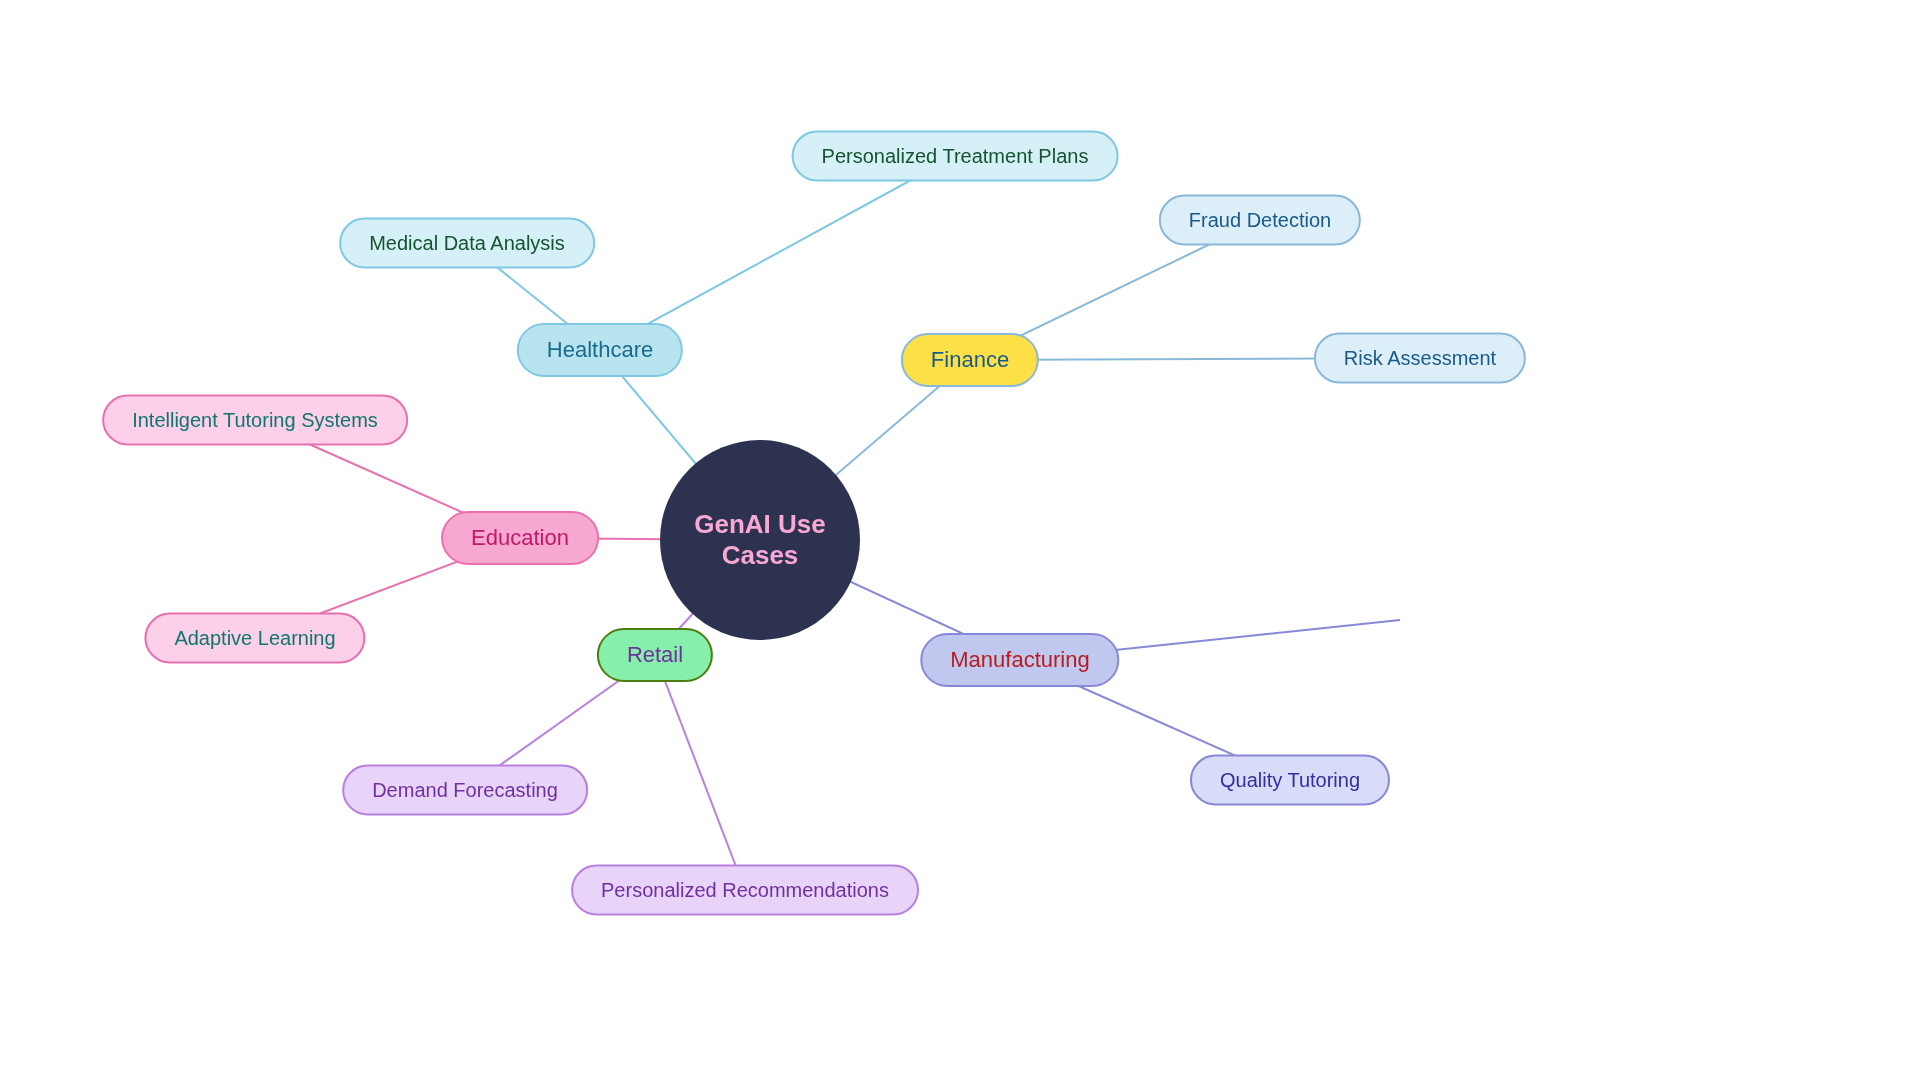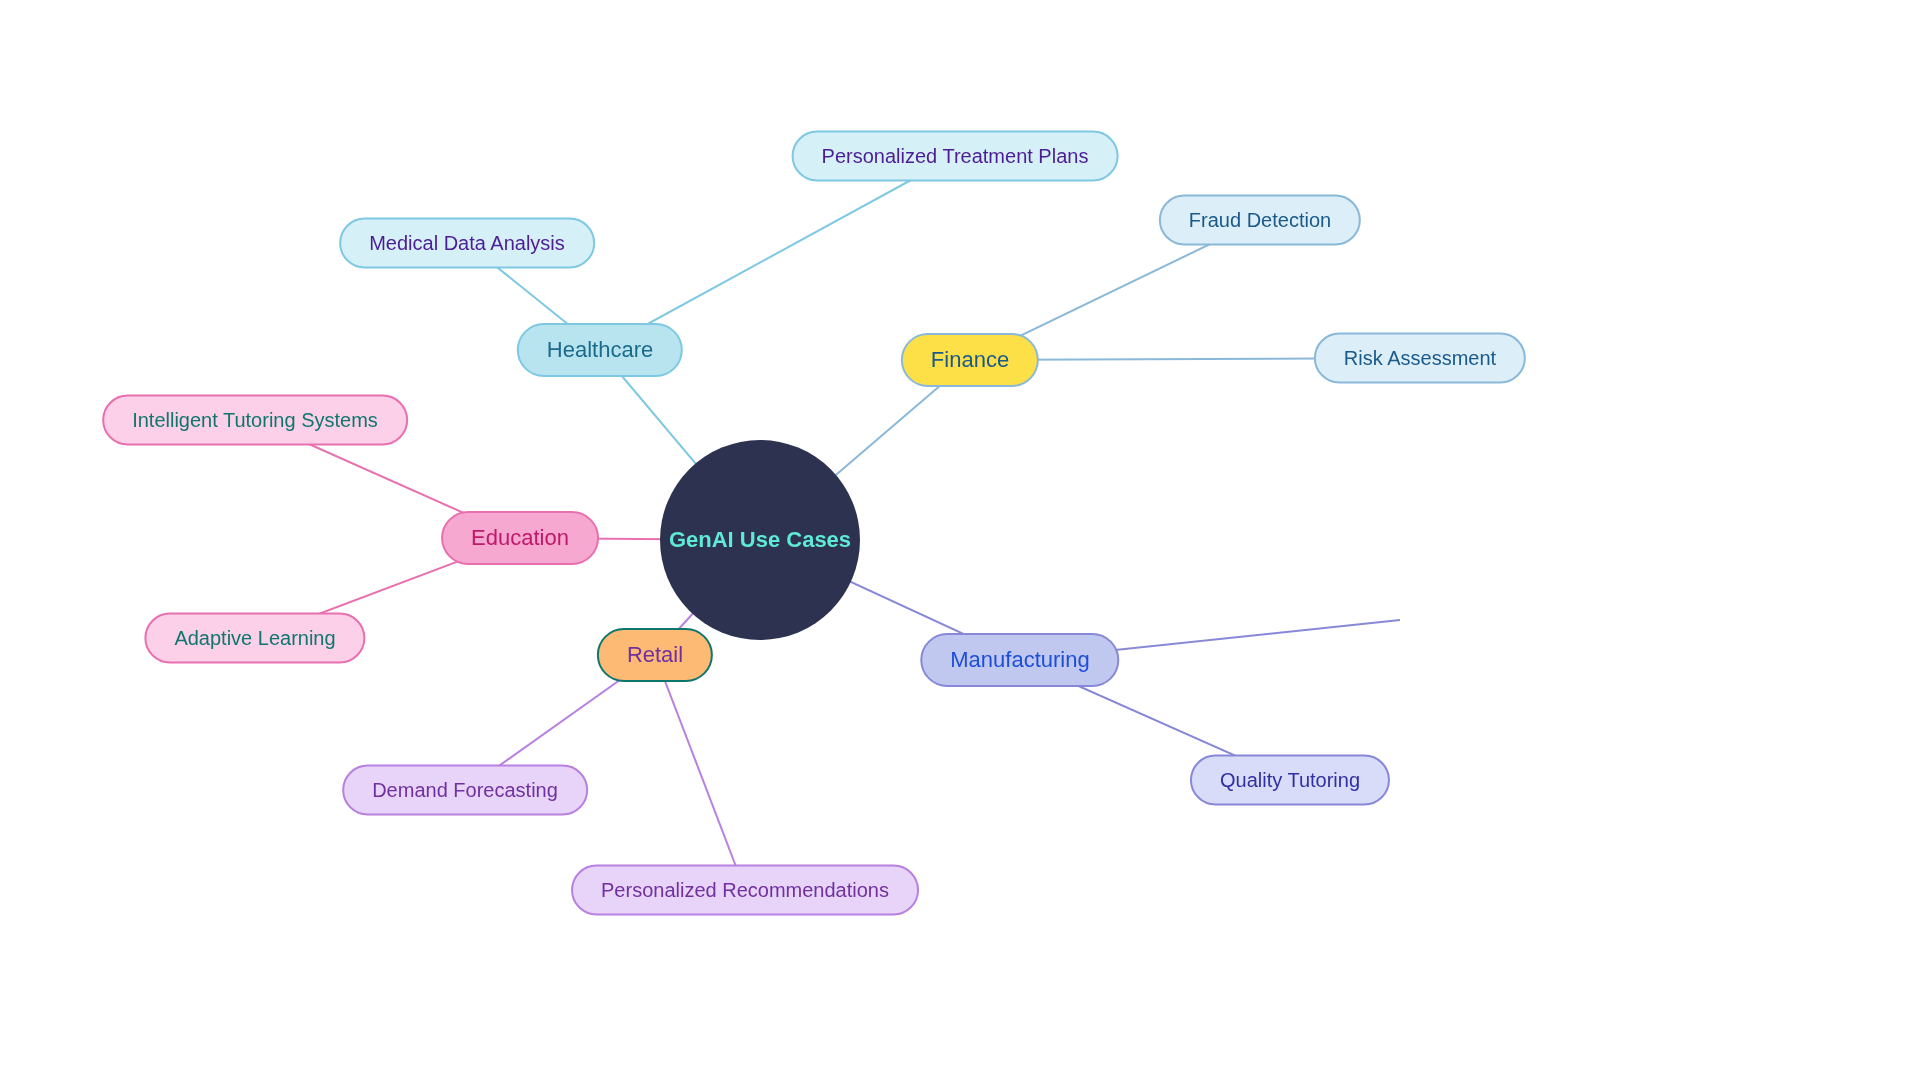--- a/index.html
+++ b/index.html
@@ -29,43 +29,43 @@
       align-items: center;
       justify-content: center;
       text-align: center;
       font-weight: 500;
     }
     .node-center {
       width: 200px;
       height: 200px;
       border-radius: 50%;
       background: #2d3250;
-      color: #5eead4;
-      font-size: 22px;
+      color: #f9a8d4;
+      font-size: 26px;
       font-weight: 600;
     }
     .node-branch {
       border-radius: 50px;
       padding: 12px 28px;
       font-size: 22px;
     }
     .node-leaf {
       border-radius: 50px;
       padding: 12px 28px;
       font-size: 20px;
     }
     
     .healthcare-branch {
       background: #b8e4f0;
       color: #1a6a8a;
       border: 2px solid #7ec8e3;
     }
     .healthcare-leaf {
       background: #d6f0f8;
-      color: #4c1d95;
+      color: #14532d;
       border: 2px solid #7ec8e3;
     }
     
     .finance-branch {
       background: #fde047;
       color: #1a5a8a;
       border: 2px solid #8ab8d8;
     }
     .finance-leaf {
       background: #dceef8;
@@ -78,33 +78,33 @@
       color: #c0186a;
       border: 2px solid #e870b0;
     }
     .education-leaf {
       background: #fbd0e8;
       color: #0f766e;
       border: 2px solid #e870b0;
     }
     
     .retail-branch {
-      background: #fdba74;
+      background: #86efac;
       color: #7030a0;
-      border: 2px solid #0f766e;
+      border: 2px solid #4d7c0f;
     }
     .retail-leaf {
       background: #e8d4f8;
       color: #7030a0;
       border: 2px solid #b880e0;
     }
     
     .manufacturing-branch {
       background: #c0c8f0;
-      color: #1d4ed8;
+      color: #b91c1c;
       border: 2px solid #8888d8;
     }
     .manufacturing-leaf {
       background: #d8dcf8;
       color: #3030a0;
       border: 2px solid #8888d8;
     }
   </style>
 </head>
 <body>

